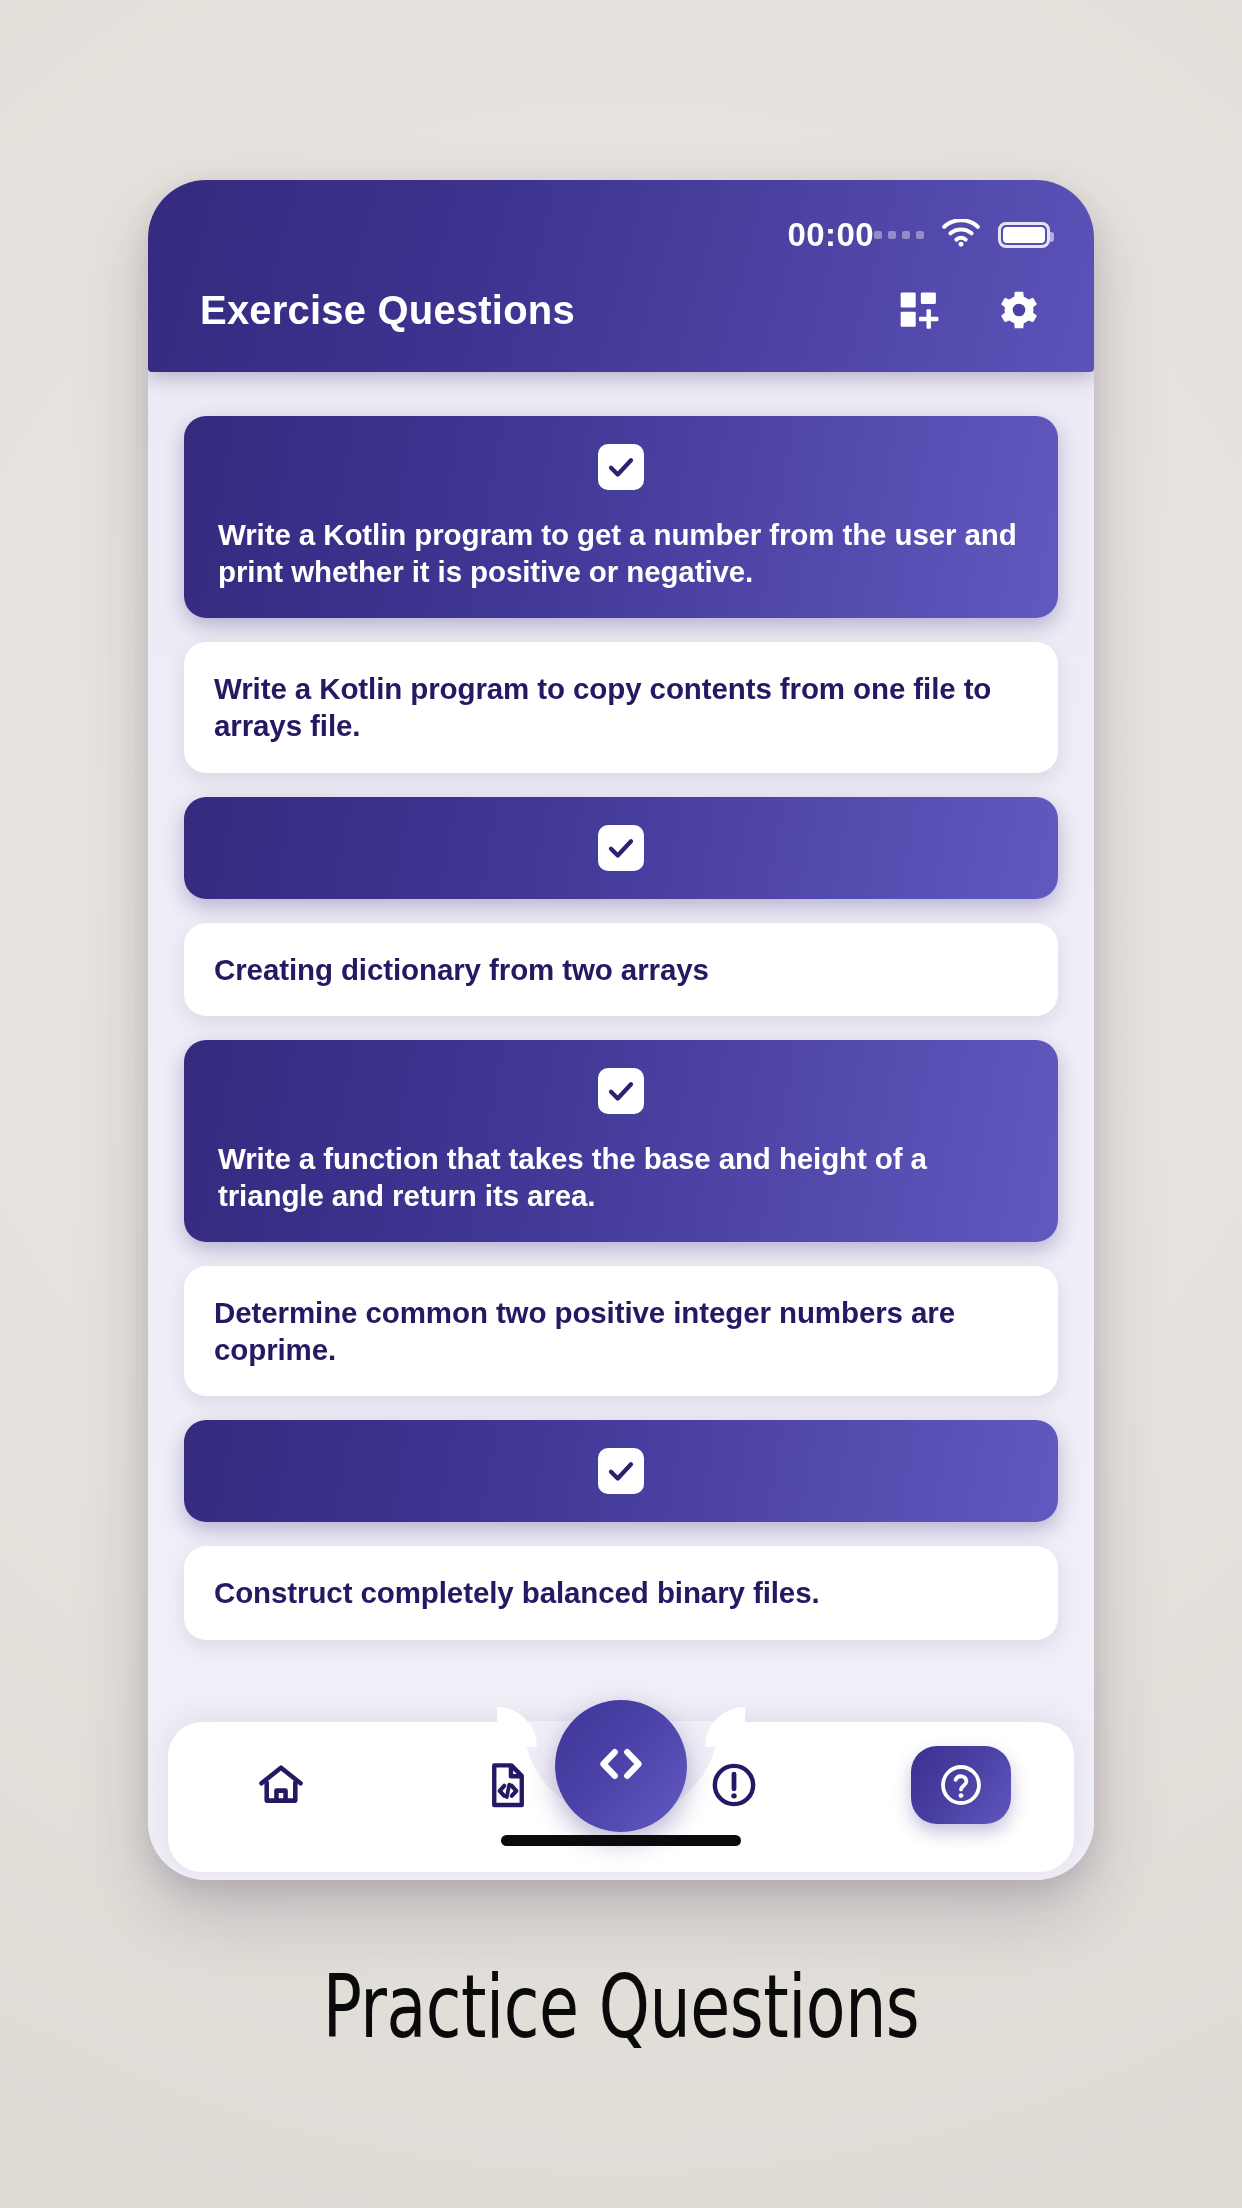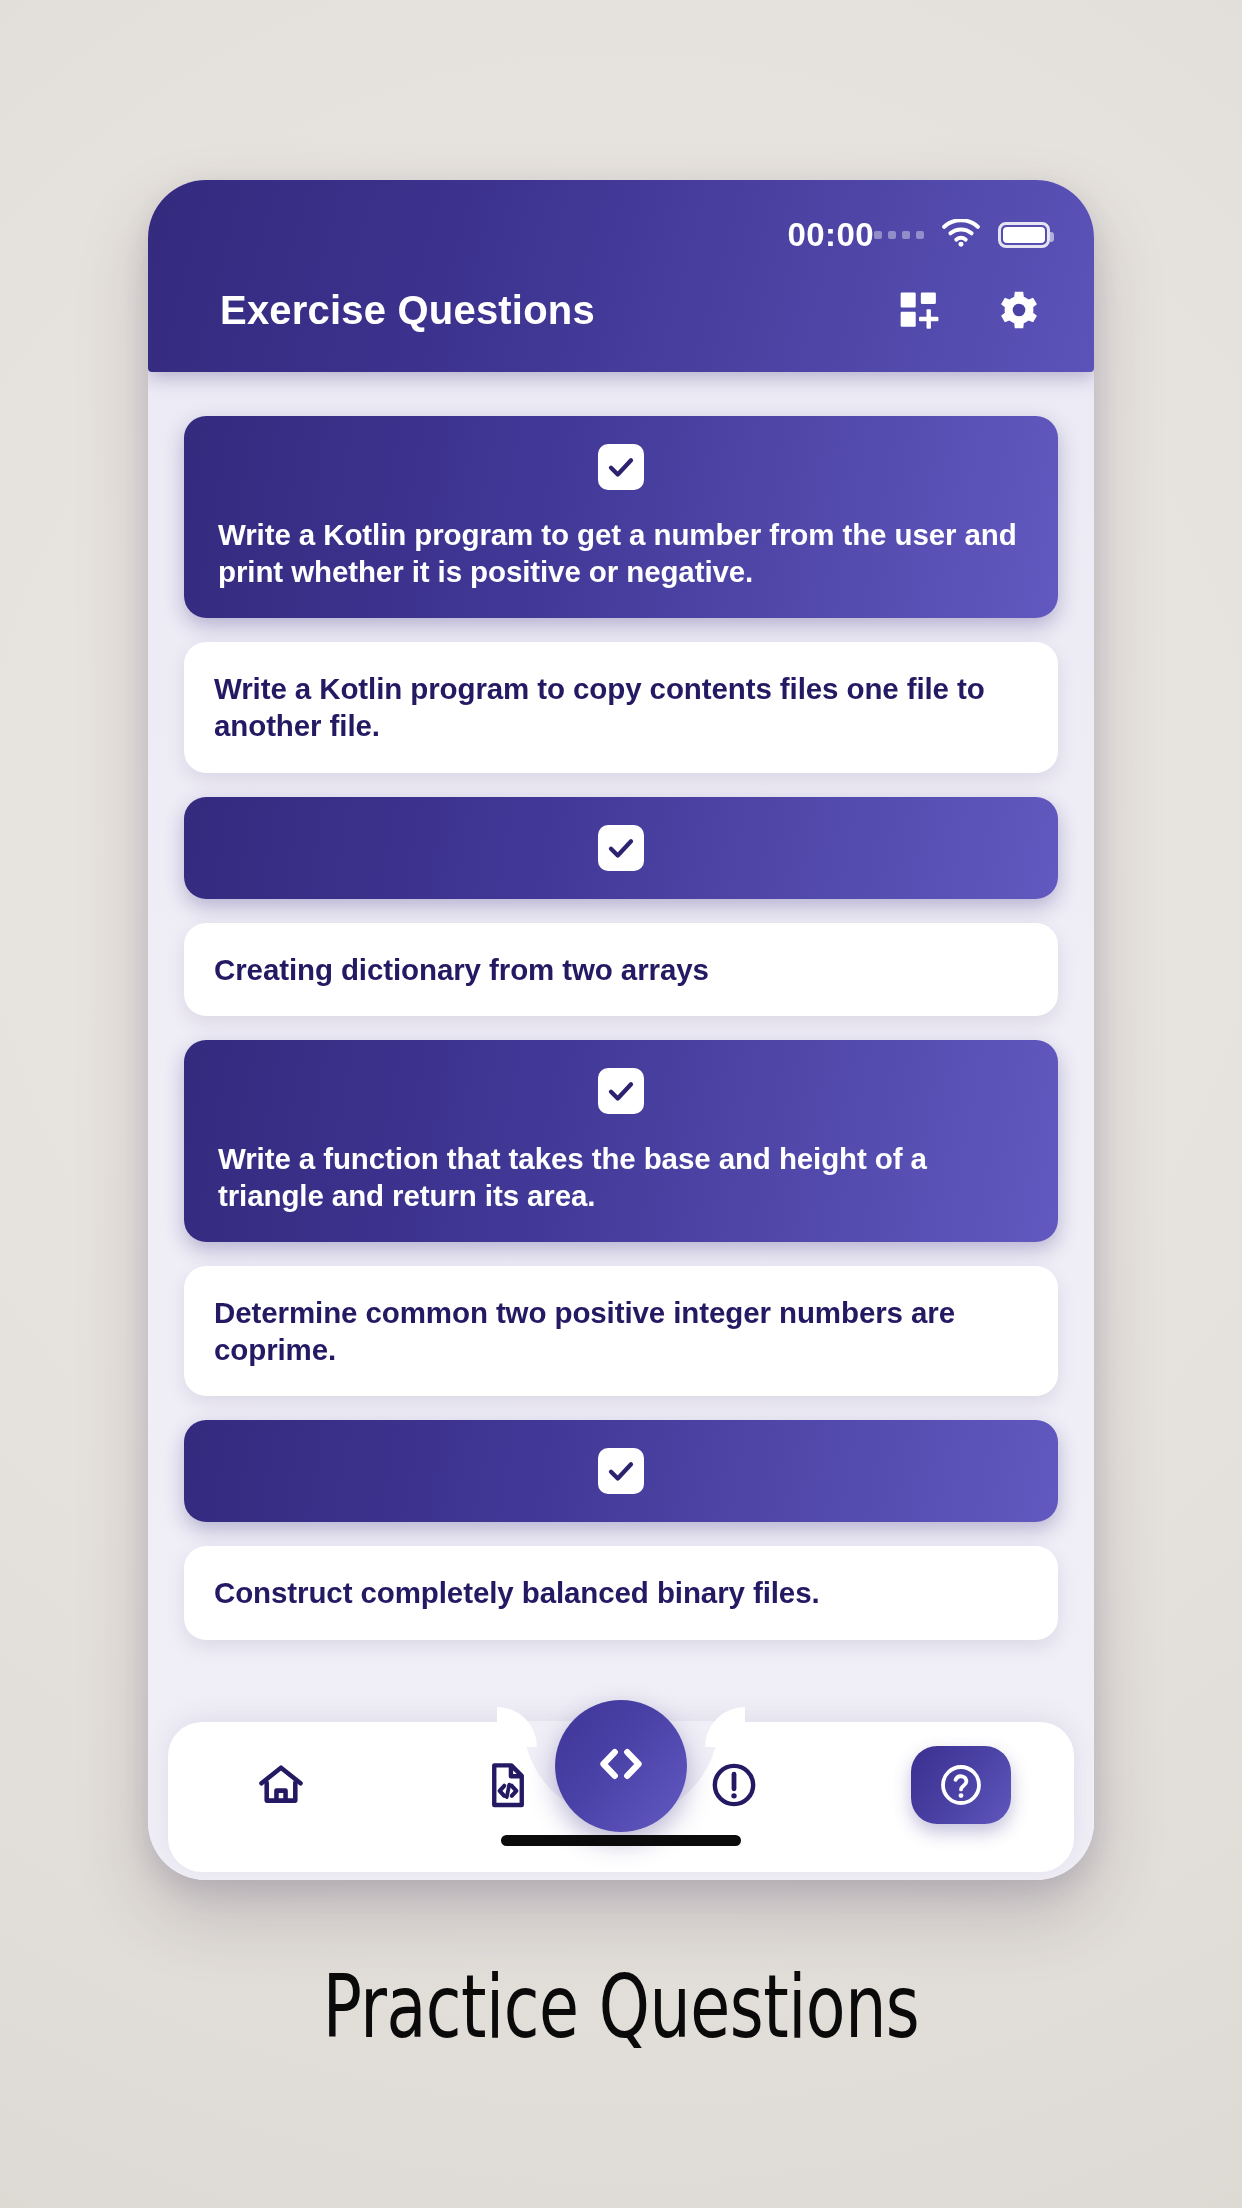--- a/index.html
+++ b/index.html
@@ -95,21 +95,21 @@
     height: 16px;
     width: 42px;
     background: #ffffff;
     border-radius: 4px;
   }
 
   .appbar {
     display: flex;
     align-items: center;
     justify-content: space-between;
-    padding: 8px 48px 0 72px;
+    padding: 8px 48px 0 52px;
     height: 100px;
   }
   .app-title {
     color: #ffffff;
     font-size: 40px;
     font-weight: bold;
     letter-spacing: 0.2px;
   }
   .appbar-actions { display: flex; align-items: center; gap: 46px; }
   .icon-btn {
@@ -338,21 +338,21 @@
     <div class="card done">
       <span class="checkbox">
         <svg width="30" height="30" viewBox="0 0 24 24">
             <path d="M4 12.6 L9.4 18 L20 6.6" stroke="#2b2270" stroke-width="3.4" fill="none" stroke-linecap="round" stroke-linejoin="round"></path>
           </svg>
       </span>
       <span class="card-text">Write a Kotlin program to get a number from the user and print whether it is positive or negative.</span>
     </div>
 
     <div class="card todo">
-      <span class="card-text">Write a Kotlin  program to copy contents files one file to another file.</span>
+      <span class="card-text">Write a Kotlin  program to copy contents from one file to arrays file.</span>
     </div>
 
     <div class="card done">
       <span class="checkbox">
         <svg width="30" height="30" viewBox="0 0 24 24">
             <path d="M4 12.6 L9.4 18 L20 6.6" stroke="#2b2270" stroke-width="3.4" fill="none" stroke-linecap="round" stroke-linejoin="round"></path>
           </svg>
       </span>
     </div>
 

